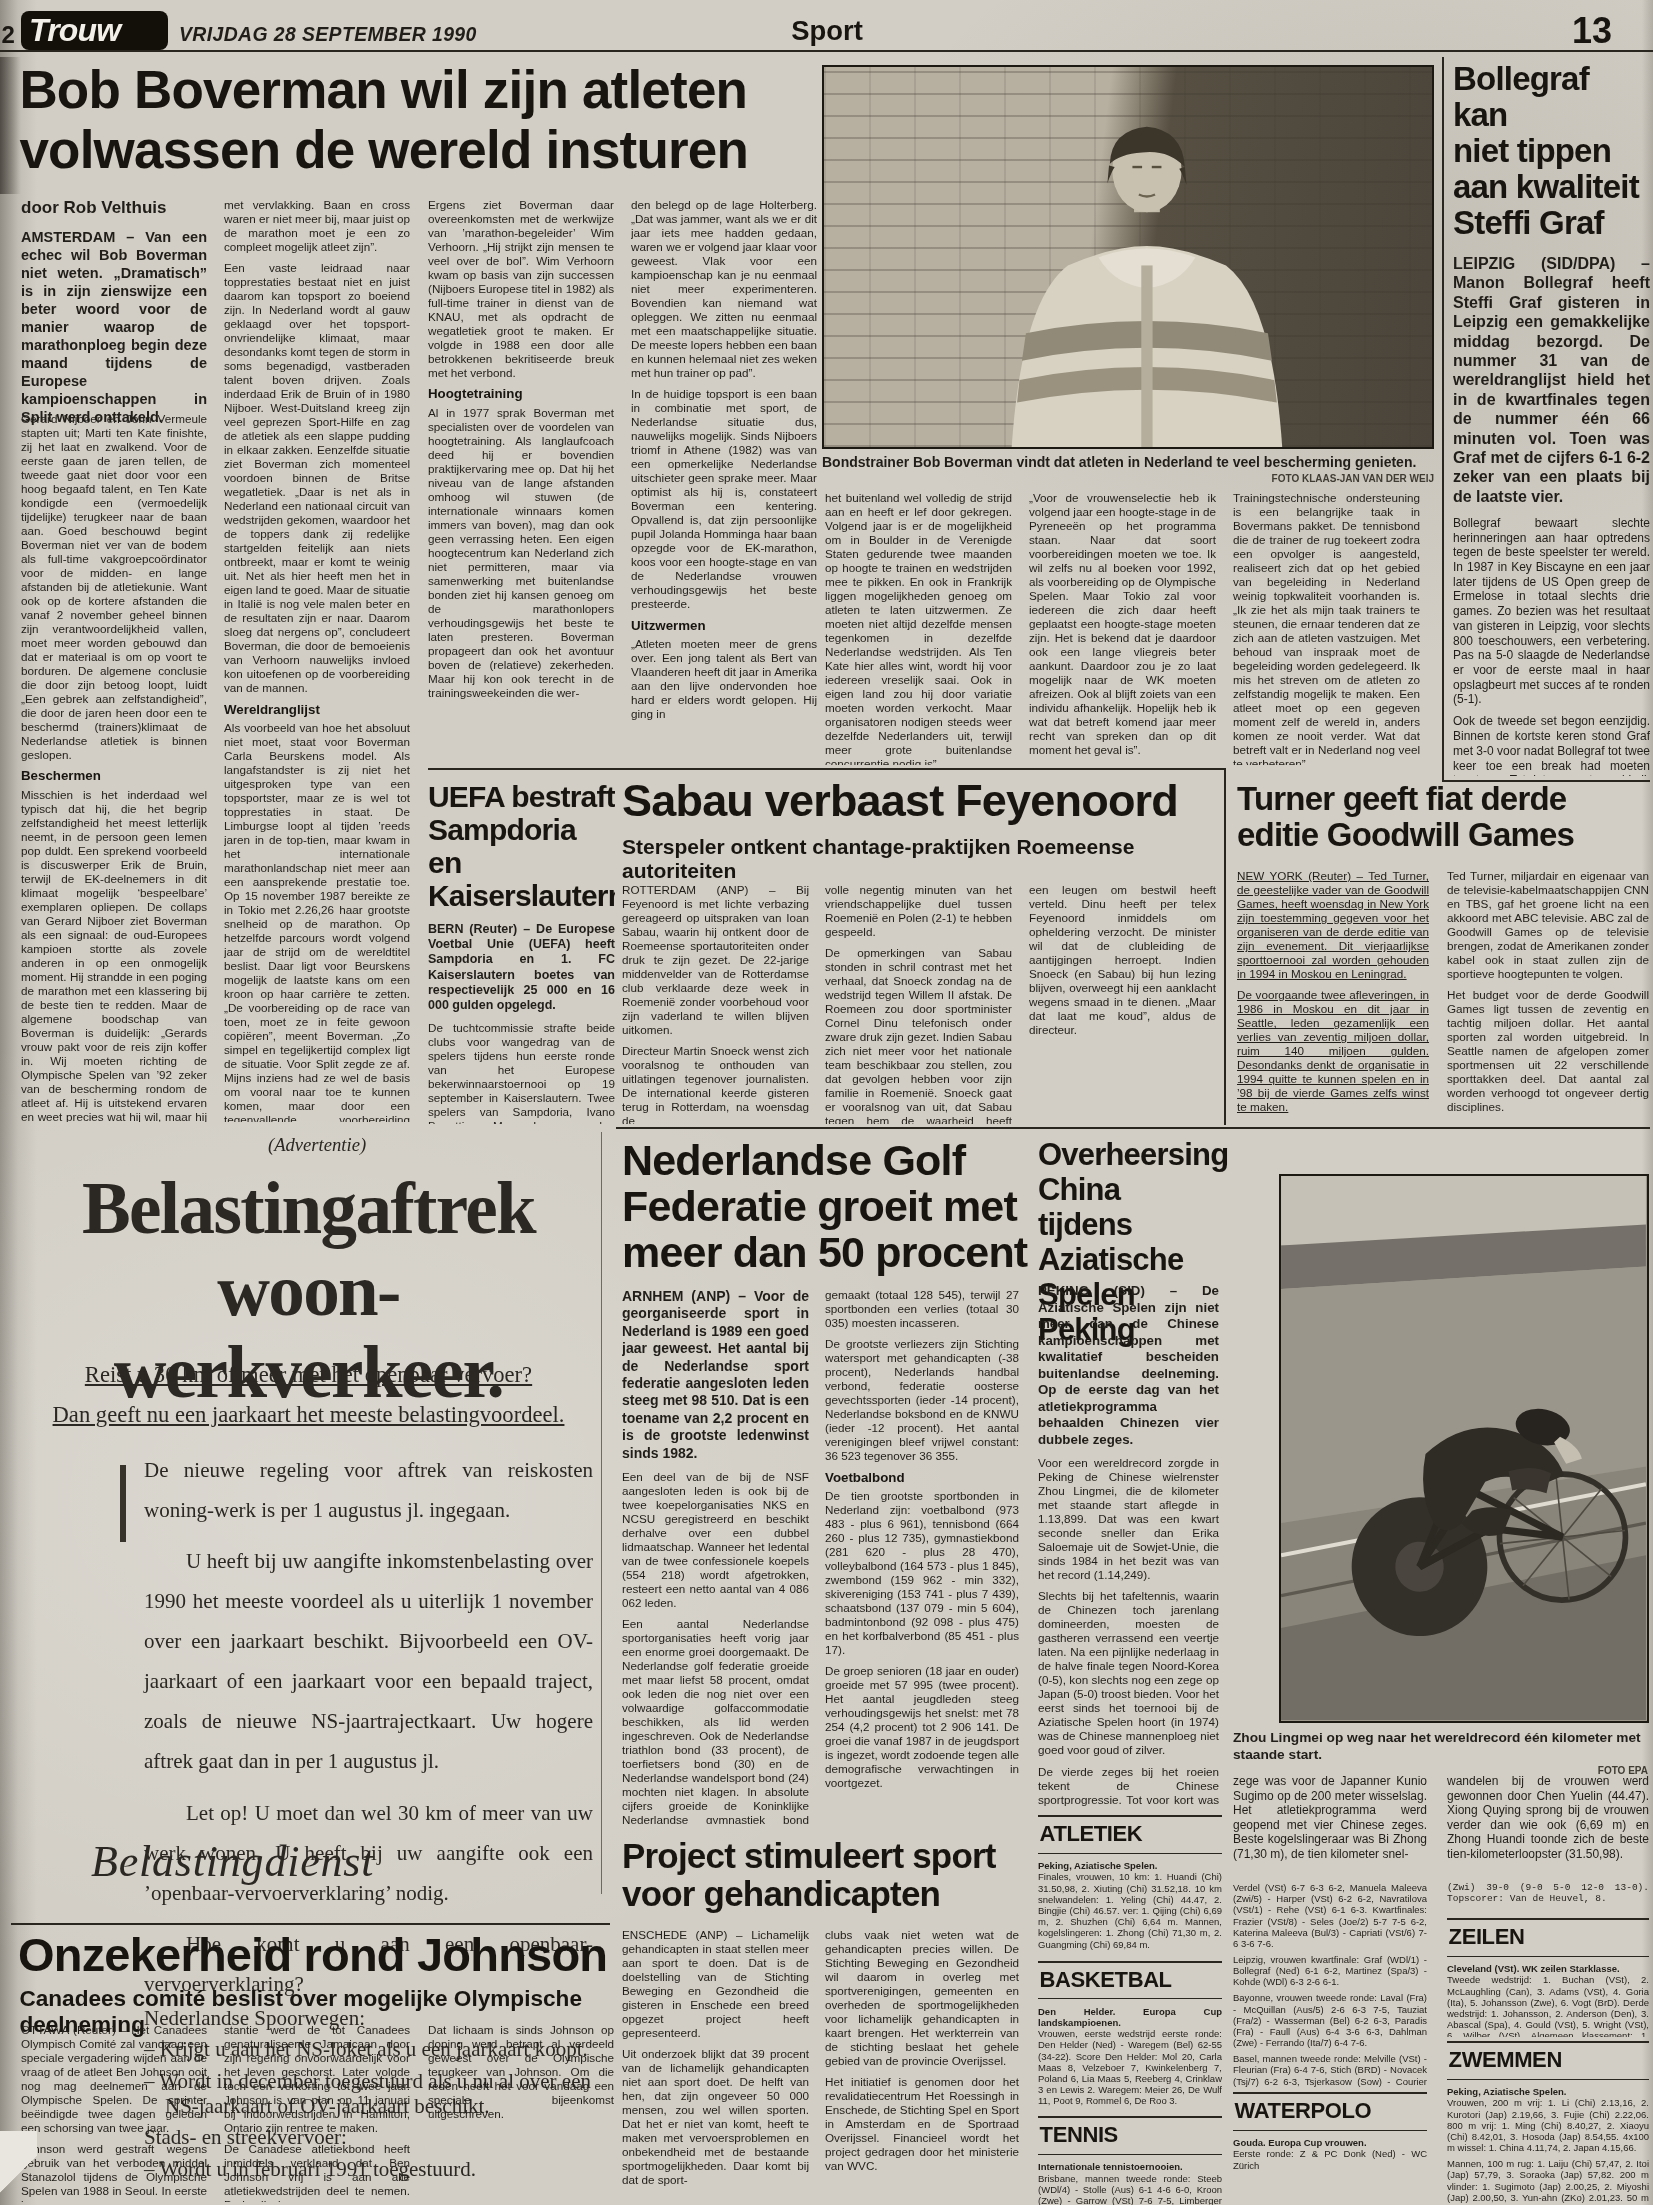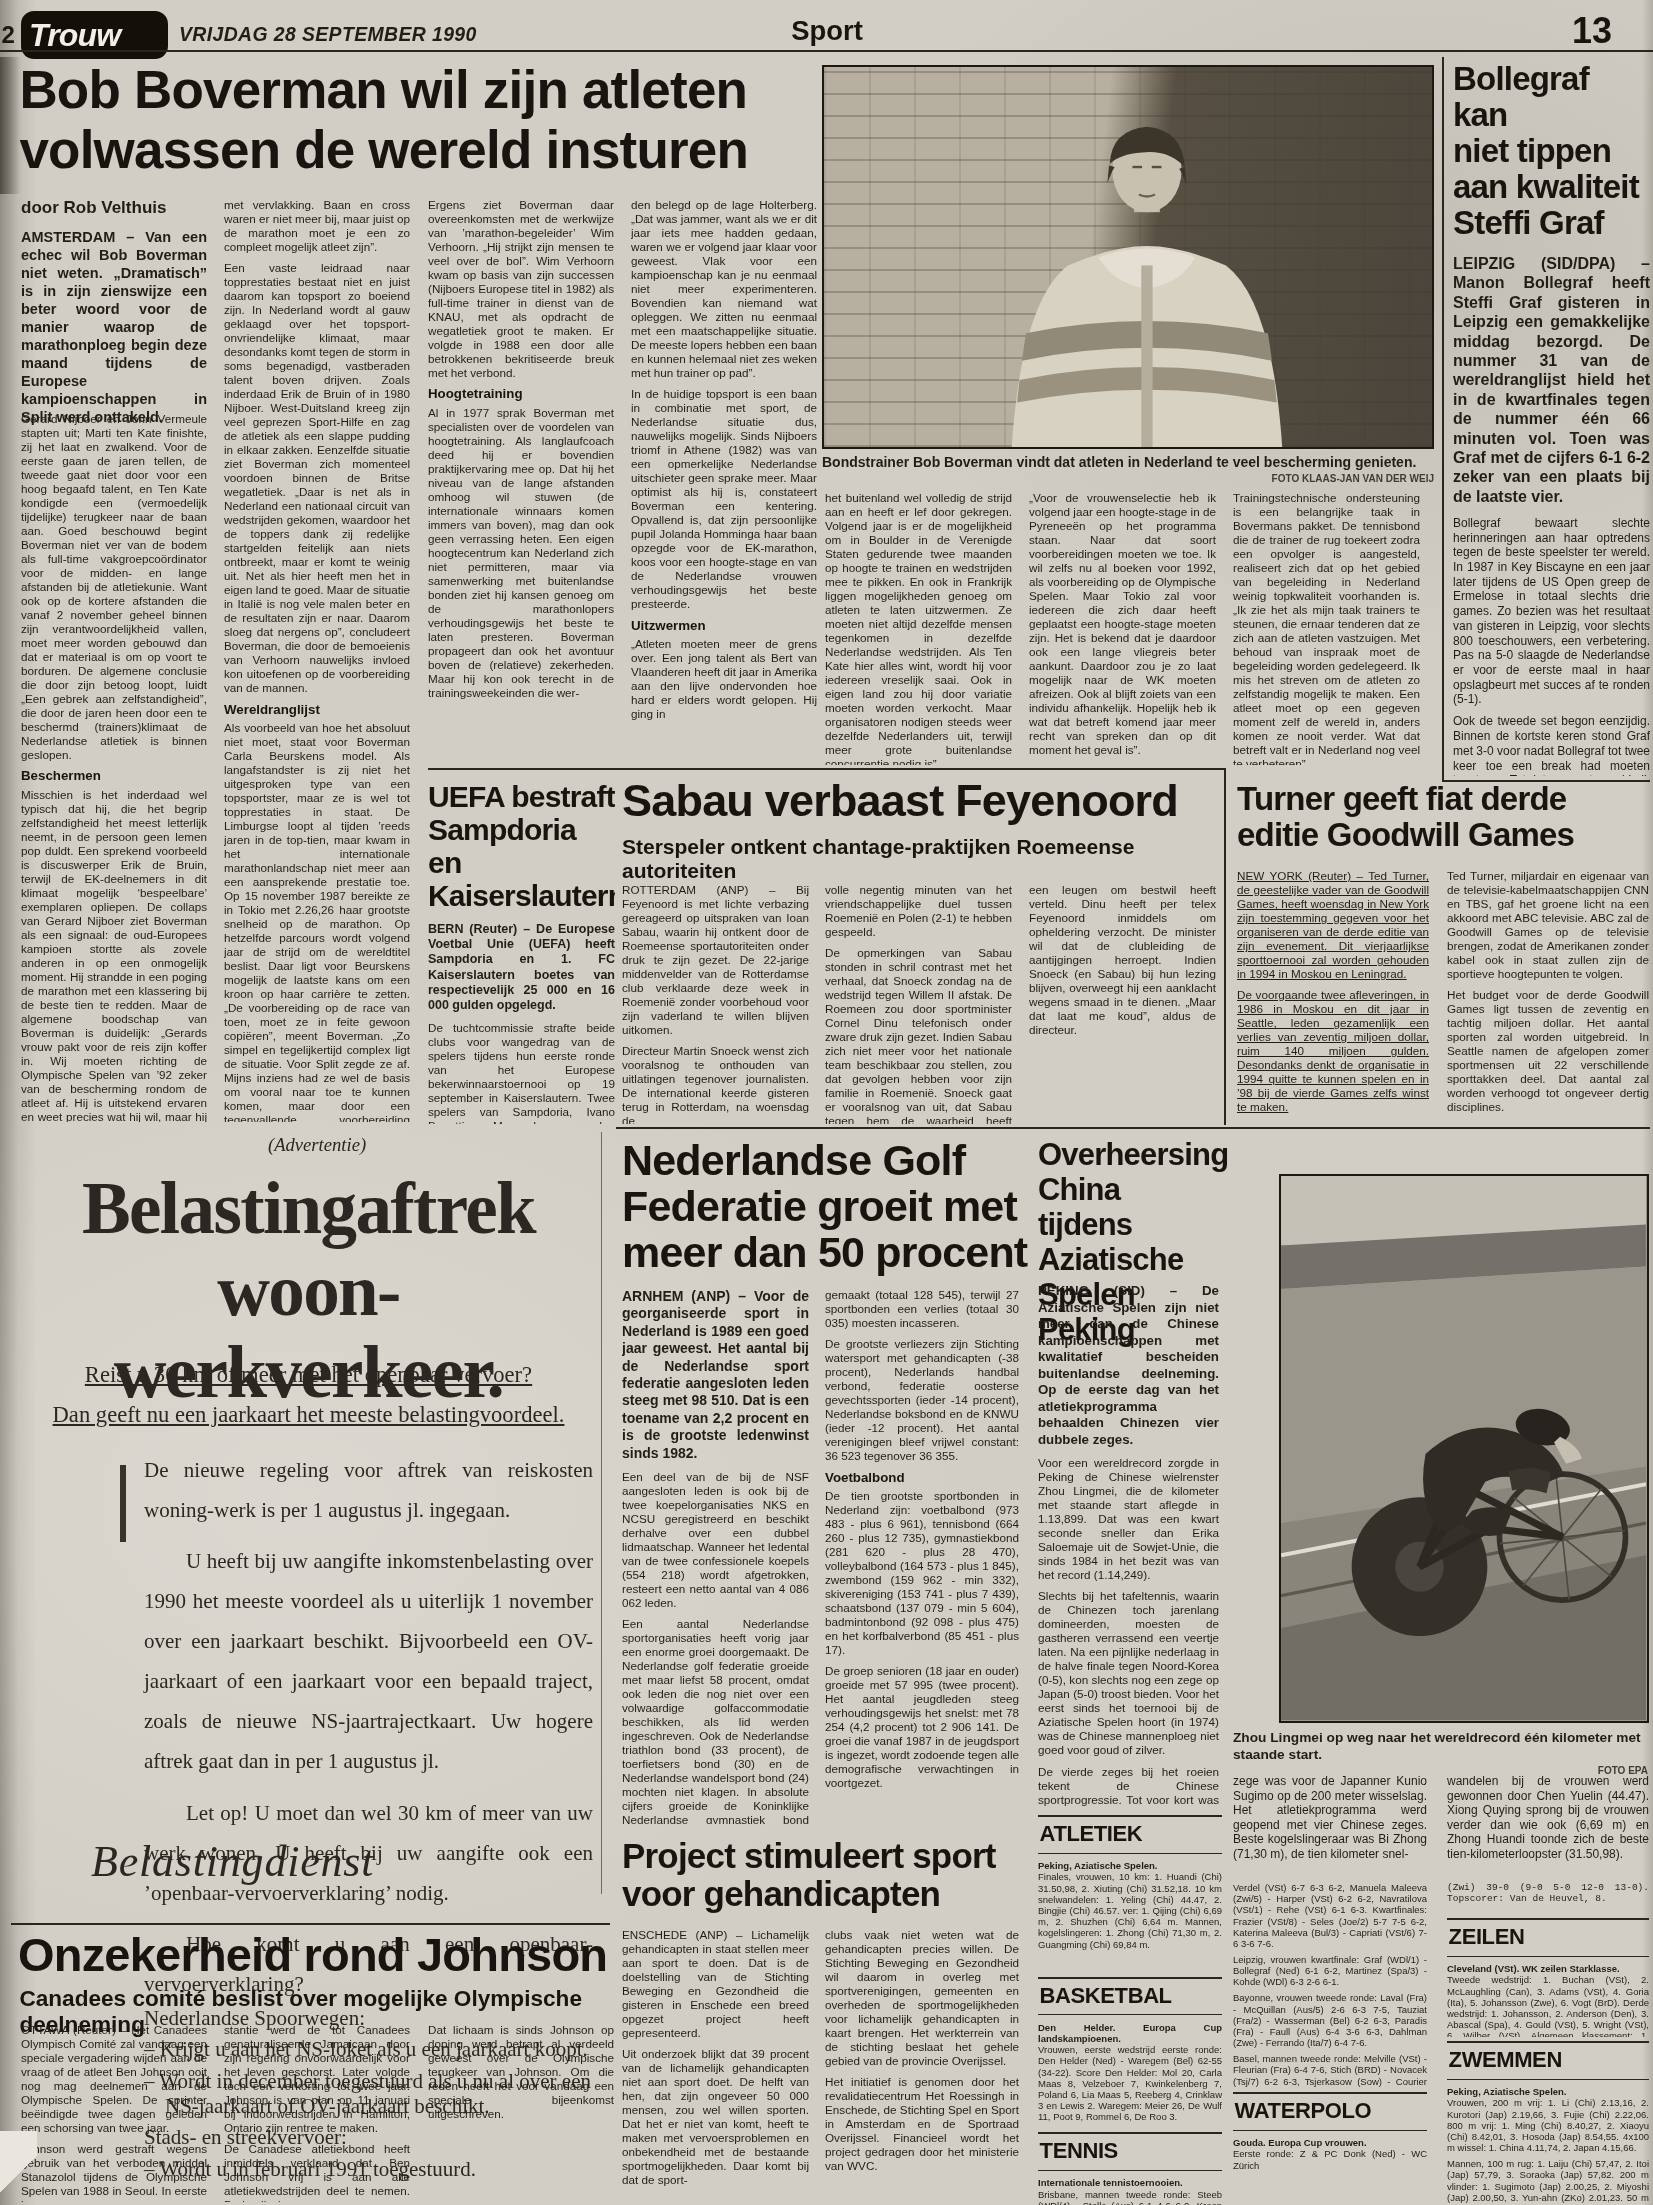--- a/index.html
+++ b/index.html
@@ -34,21 +34,21 @@
   .ad-li{font-size:21px;line-height:25px;margin:0 0 6.5px 0;padding-left:21px;text-indent:-21px;}
   .photo{border:2.4px solid #1c1913;box-sizing:border-box;overflow:hidden;background:#9b958a;}
   svg{display:block;}
 </style>
 </head>
 <body>
 
 <div id="paper">
 
   <div class="abs" style="left:1.6px;top:21px;font-weight:bold;font-size:24px;color:#1b1813;">2</div>
-  <div class="abs" style="left:21px;top:11.3px;width:147px;height:48px;background:#121009;border-radius:13px;display:flex;align-items:center;padding-left:8px;box-sizing:border-box;">
+  <div class="abs" style="left:21px;top:11.3px;width:147px;height:39px;background:#121009;border-radius:8px;display:flex;align-items:center;padding-left:8px;box-sizing:border-box;">
     <span style="color:#f2efe8;font-weight:bold;font-style:italic;font-size:32px;letter-spacing:-0.8px;">Trouw</span>
   </div>
   <div class="abs" style="left:179px;top:22.6px;font-style:italic;font-weight:bold;font-size:19.4px;letter-spacing:0.4px;">VRIJDAG 28 SEPTEMBER 1990</div>
   <div class="abs" style="left:726px;top:14.5px;width:202px;text-align:center;font-weight:bold;font-size:27.4px;color:#181510;">Sport</div>
   <div class="abs" style="left:1572px;top:9.7px;font-weight:bold;font-size:36px;color:#181510;">13</div>
   <div class="abs rule" style="left:0;top:50px;width:1653px;height:2.4px;"></div>
 
   <div class="abs hl" style="left:19.4px;top:60px;width:803px;font-size:53px;line-height:60px;">Bob Boverman wil zijn atleten
 volwassen de wereld insturen</div>
 
@@ -268,21 +268,21 @@
   <div class="abs colbox" style="left:1447px;top:1774px;width:202px;height:102px;font-size:12px;line-height:14.5px;">
       <p>wandelen bij de vrouwen werd gewonnen door Chen Yuelin (44.47). Xiong Quying sprong bij de vrouwen verder dan wie ook (6,69 m) en Zhong Huandi toonde zich de beste tien-kilometerloopster (31.50,98).</p>
     </div>
 
   <div class="abs" style="left:1038px;top:1815px;width:184px;height:391px;overflow:hidden;">
     <div class="res-h">ATLETIEK</div>
     <div class="res">
         <h4>Peking, Aziatische Spelen.</h4>
         <p>Finales, vrouwen, 10 km: 1. Huandi (Chi) 31.50,98, 2. Xiuting (Chi) 31.52,18. 10 km snelwandelen: 1. Yeling (Chi) 44.47, 2. Bingjie (Chi) 46.57. ver: 1. Qijing (Chi) 6,69 m, 2. Shuzhen (Chi) 6,64 m. Mannen, kogelslingeren: 1. Zhong (Chi) 71,30 m, 2. Guangming (Chi) 69,84 m.</p>
       </div>
-    <div class="res-h" style="margin-top:22px;">BASKETBAL</div>
+    <div class="res-h" style="margin-top:6px;">BASKETBAL</div>
     <div class="res">
         <h4>Den Helder. Europa Cup landskampioenen.</h4>
         <p>Vrouwen, eerste wedstrijd eerste ronde: Den Helder (Ned) - Waregem (Bel) 62-55 (34-22). Score Den Helder: Mol 20, Carla Maas 8, Velzeboer 7, Kwinkelenberg 7, Poland 6, Lia Maas 5, Reeberg 4, Crinklaw 3 en Lewis 2. Waregem: Meier 26, De Wulf 11, Poot 9, Rommel 6, De Roo 3.</p>
       </div>
     <div class="res-h" style="margin-top:4.8px;">TENNIS</div>
     <div class="res">
         <h4>Internationale tennistoernooien.</h4>
         <p>Brisbane, mannen tweede ronde: Steeb (WDl/4) - Stolle (Aus) 6-1 4-6 6-0, Kroon (Zwe) - Garrow (VSt) 7-6 7-5, Limberger (Aus) - Högstedt (Zwe) 6-2 6-1.</p>
       </div>
   </div>

